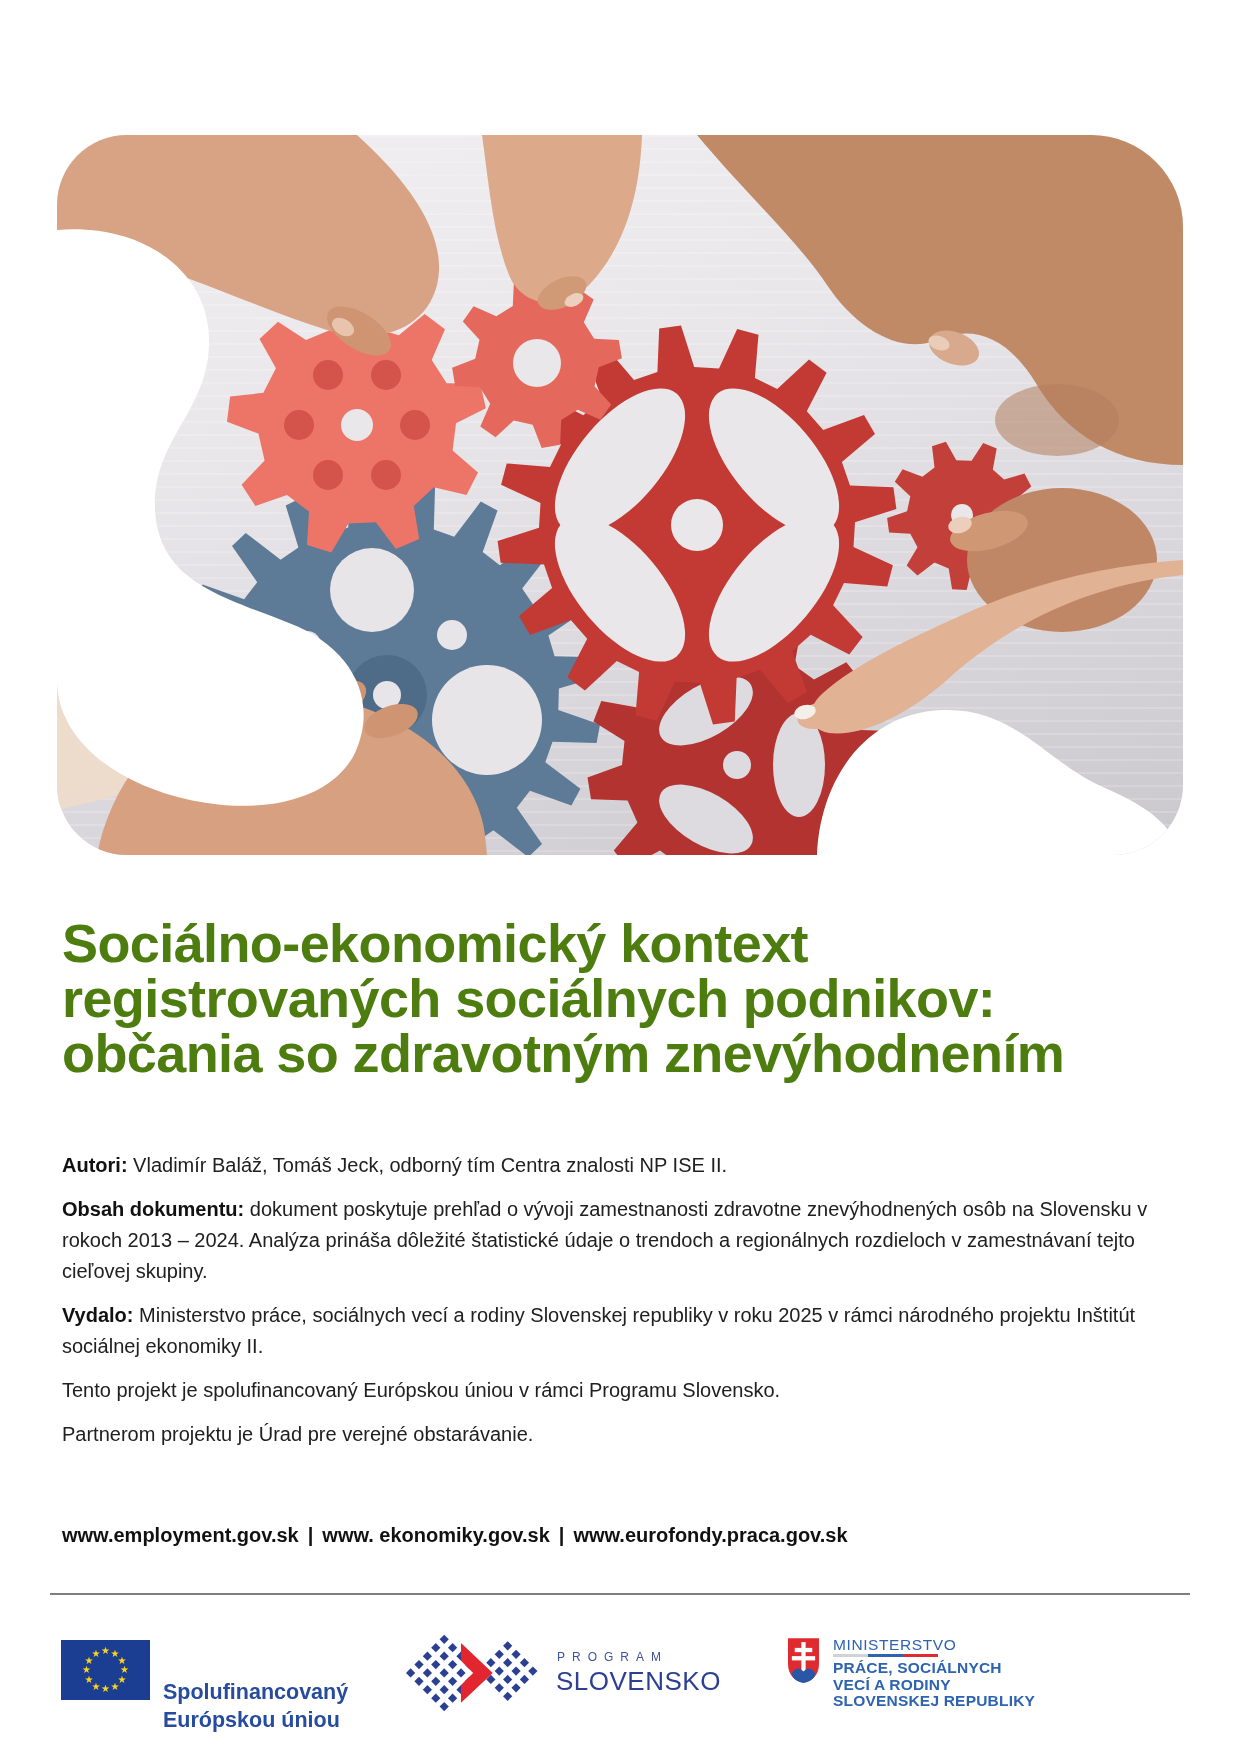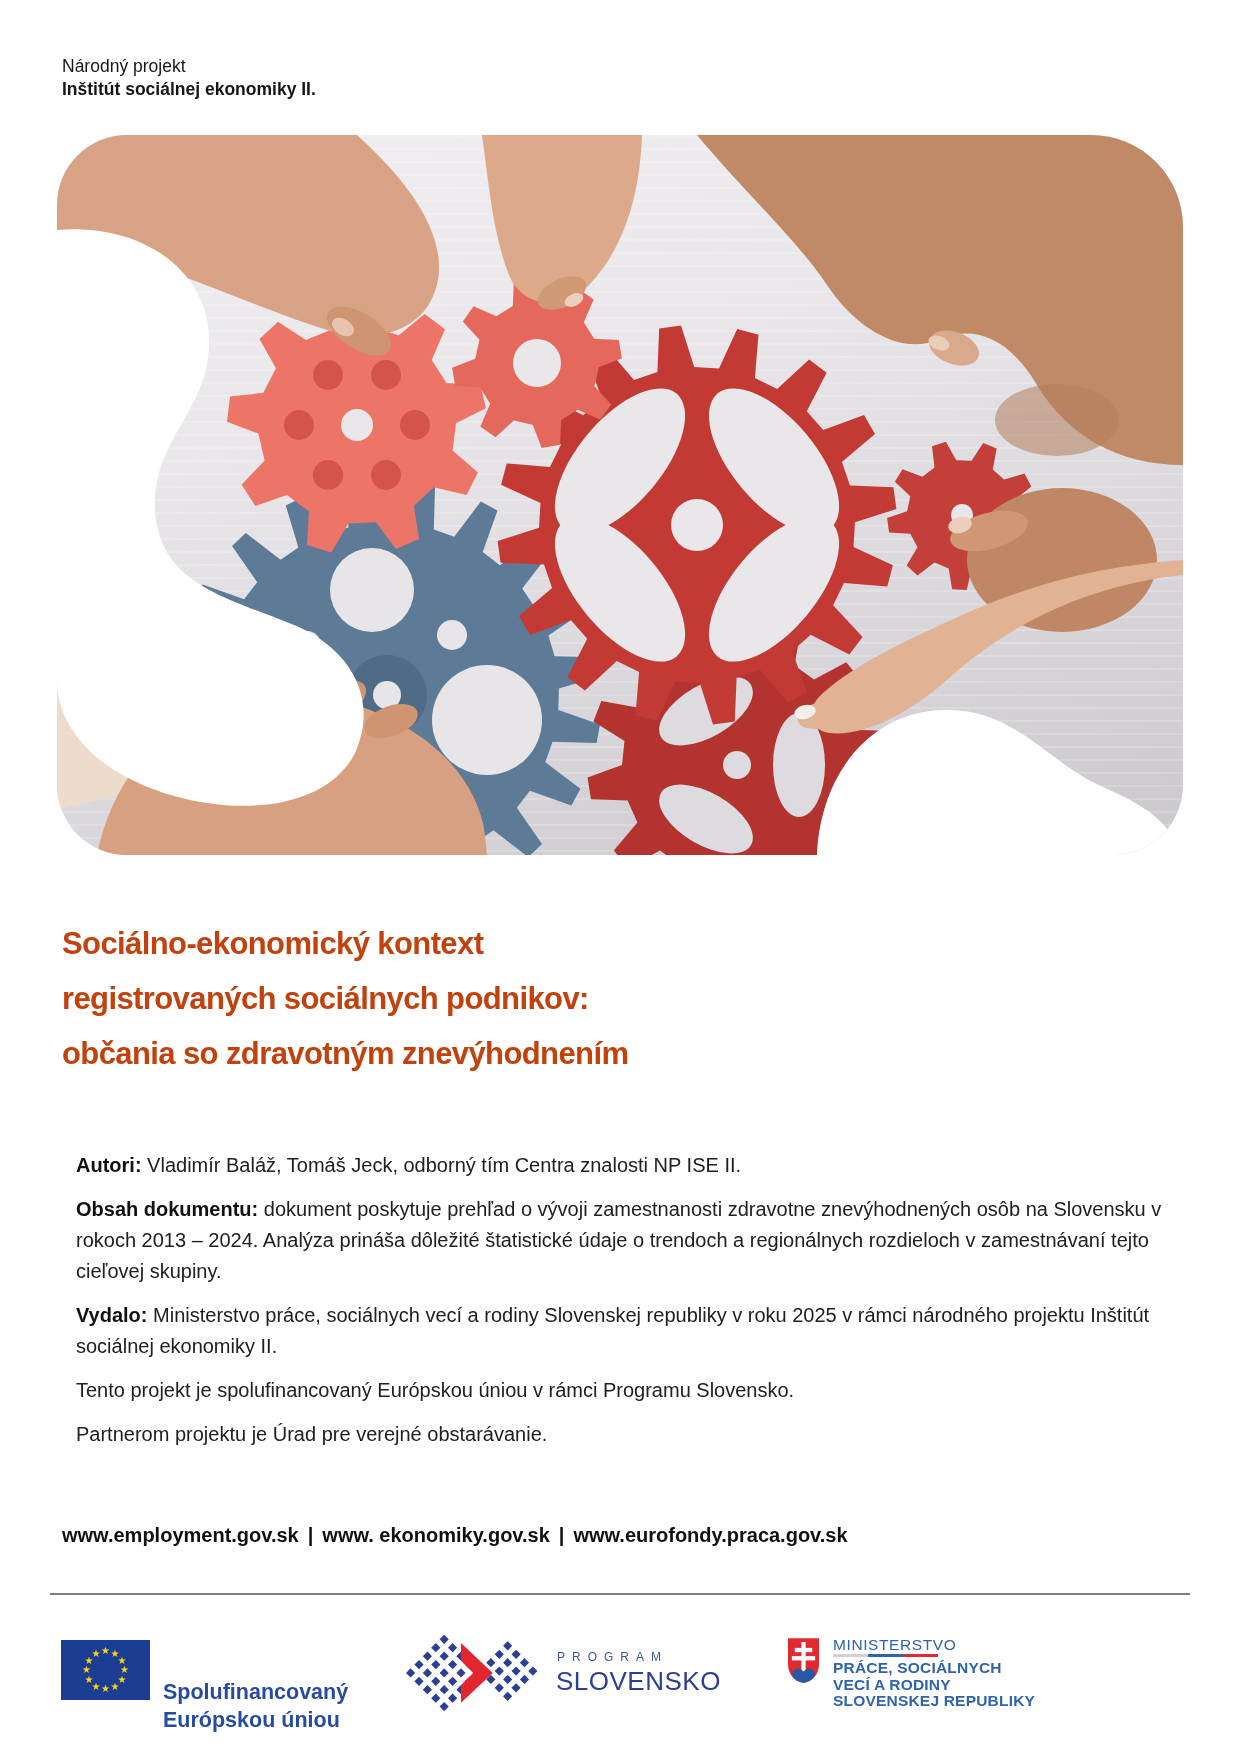--- a/index.html
+++ b/index.html
@@ -16,26 +16,26 @@
     position:absolute;left:57px;top:135px;width:1126px;height:720px;
     border-radius:70px 92px 70px 70px;overflow:hidden;
     background:
       repeating-linear-gradient(180deg, rgba(255,255,255,.18) 0 2px, rgba(0,0,0,0) 2px 13px),
       linear-gradient(165deg,#f1eff2 0%,#e9e7ea 35%,#dcd9de 65%,#cac7cd 100%);
   }
   .photo svg{position:absolute;left:0;top:0;width:100%;height:100%;display:block;}
   
   .title{
     position:absolute;left:62px;top:916px;width:1130px;
-    font-size:31px;line-height:55px;font-weight:700;color:#c2410c;letter-spacing:-0.6px;
+    font-size:54px;line-height:55px;font-weight:700;color:#4d7c0f;letter-spacing:-0.6px;
   }
   .title span{display:block;}
   
   .bodytext{position:absolute;left:62px;top:1150px;width:1124px;font-size:20px;line-height:31px;color:#202020;}
-  .bodytext p{margin:0 0 13px 14px;}
+  .bodytext p{margin:0 0 13px 0;}
   .bodytext b{font-weight:700;color:#111;}
   
   .links{position:absolute;left:62px;top:1524px;font-size:20px;font-weight:700;color:#111;}
   .links .sep{margin:0 9px;}
   .divider{position:absolute;left:50px;top:1593px;width:1140px;height:2px;background:#7d7d7d;}
   
   .eu-flag{position:absolute;left:61px;top:1640px;width:89px;height:60px;}
   .eu-txt{position:absolute;left:163px;top:1642px;font-size:21.5px;line-height:28px;font-weight:700;color:#264b9f;margin-top:36px;}
   .prog-mark{position:absolute;left:404px;top:1630px;width:142px;height:84px;}
   .prog-line1{position:absolute;left:557px;top:1650px;font-size:12px;letter-spacing:7px;color:#3f51a3;font-weight:400;}
@@ -48,24 +48,20 @@
   .min-bold{position:absolute;left:833px;top:1660px;font-size:15.5px;line-height:16.5px;font-weight:700;color:#2e63b0;letter-spacing:.2px;}
   .min-bold span{display:block;}
   .eu-star{font-size:10px;fill:#ffd617;font-family:"DejaVu Sans",sans-serif;}
   .pd{fill:#2c3f93;}
 </style>
 </head>
 <body>
 
 <div class="page">
 
-  <div class="hdr">
-    <div>Národný projekt</div>
-    <div class="bold">Inštitút sociálnej ekonomiky II.</div>
-  </div>
 
   <div class="photo">
     <svg viewBox="0 0 1126 720" preserveAspectRatio="none">
 
       <g>
         <path fill="#5d7a97" d="M501.3,575.0L543.0,589.5L539.6,608.1L495.5,606.8L488.3,627.2L523.4,653.8L514.4,670.5L472.9,655.7L459.8,672.8L485.0,709.0L471.3,722.1L436.4,695.2L418.6,707.4L431.3,749.6L414.3,757.8L389.4,721.4L368.7,727.6L367.8,771.7L349.0,774.2L336.6,731.9L315.0,731.3L300.5,773.0L281.9,769.6L283.2,725.5L262.8,718.3L236.2,753.4L219.5,744.4L234.3,702.9L217.2,689.8L181.0,715.0L167.9,701.3L194.8,666.4L182.6,648.6L140.4,661.3L132.2,644.3L168.6,619.4L162.4,598.7L118.3,597.8L115.8,579.0L158.1,566.6L158.7,545.0L117.0,530.5L120.4,511.9L164.5,513.2L171.7,492.8L136.6,466.2L145.6,449.5L187.1,464.3L200.2,447.2L175.0,411.0L188.7,397.9L223.6,424.8L241.4,412.6L228.7,370.4L245.7,362.2L270.6,398.6L291.3,392.4L292.2,348.3L311.0,345.8L323.4,388.1L345.0,388.7L359.5,347.0L378.1,350.4L376.8,394.5L397.2,401.7L423.8,366.6L440.5,375.6L425.7,417.1L442.8,430.2L479.0,405.0L492.1,418.7L465.2,453.6L477.4,471.4L519.6,458.7L527.8,475.7L491.4,500.6L497.6,521.3L541.7,522.2L544.2,541.0L501.9,553.4Z"></path>
         <circle cx="330" cy="560" r="40" fill="#4e6b88"></circle>
         <circle cx="330" cy="560" r="14" fill="#e7e5e8"></circle>
         <circle cx="315" cy="455" r="42" fill="#e7e5e8"></circle>
         <circle cx="430" cy="585" r="55" fill="#e7e5e8"></circle>

